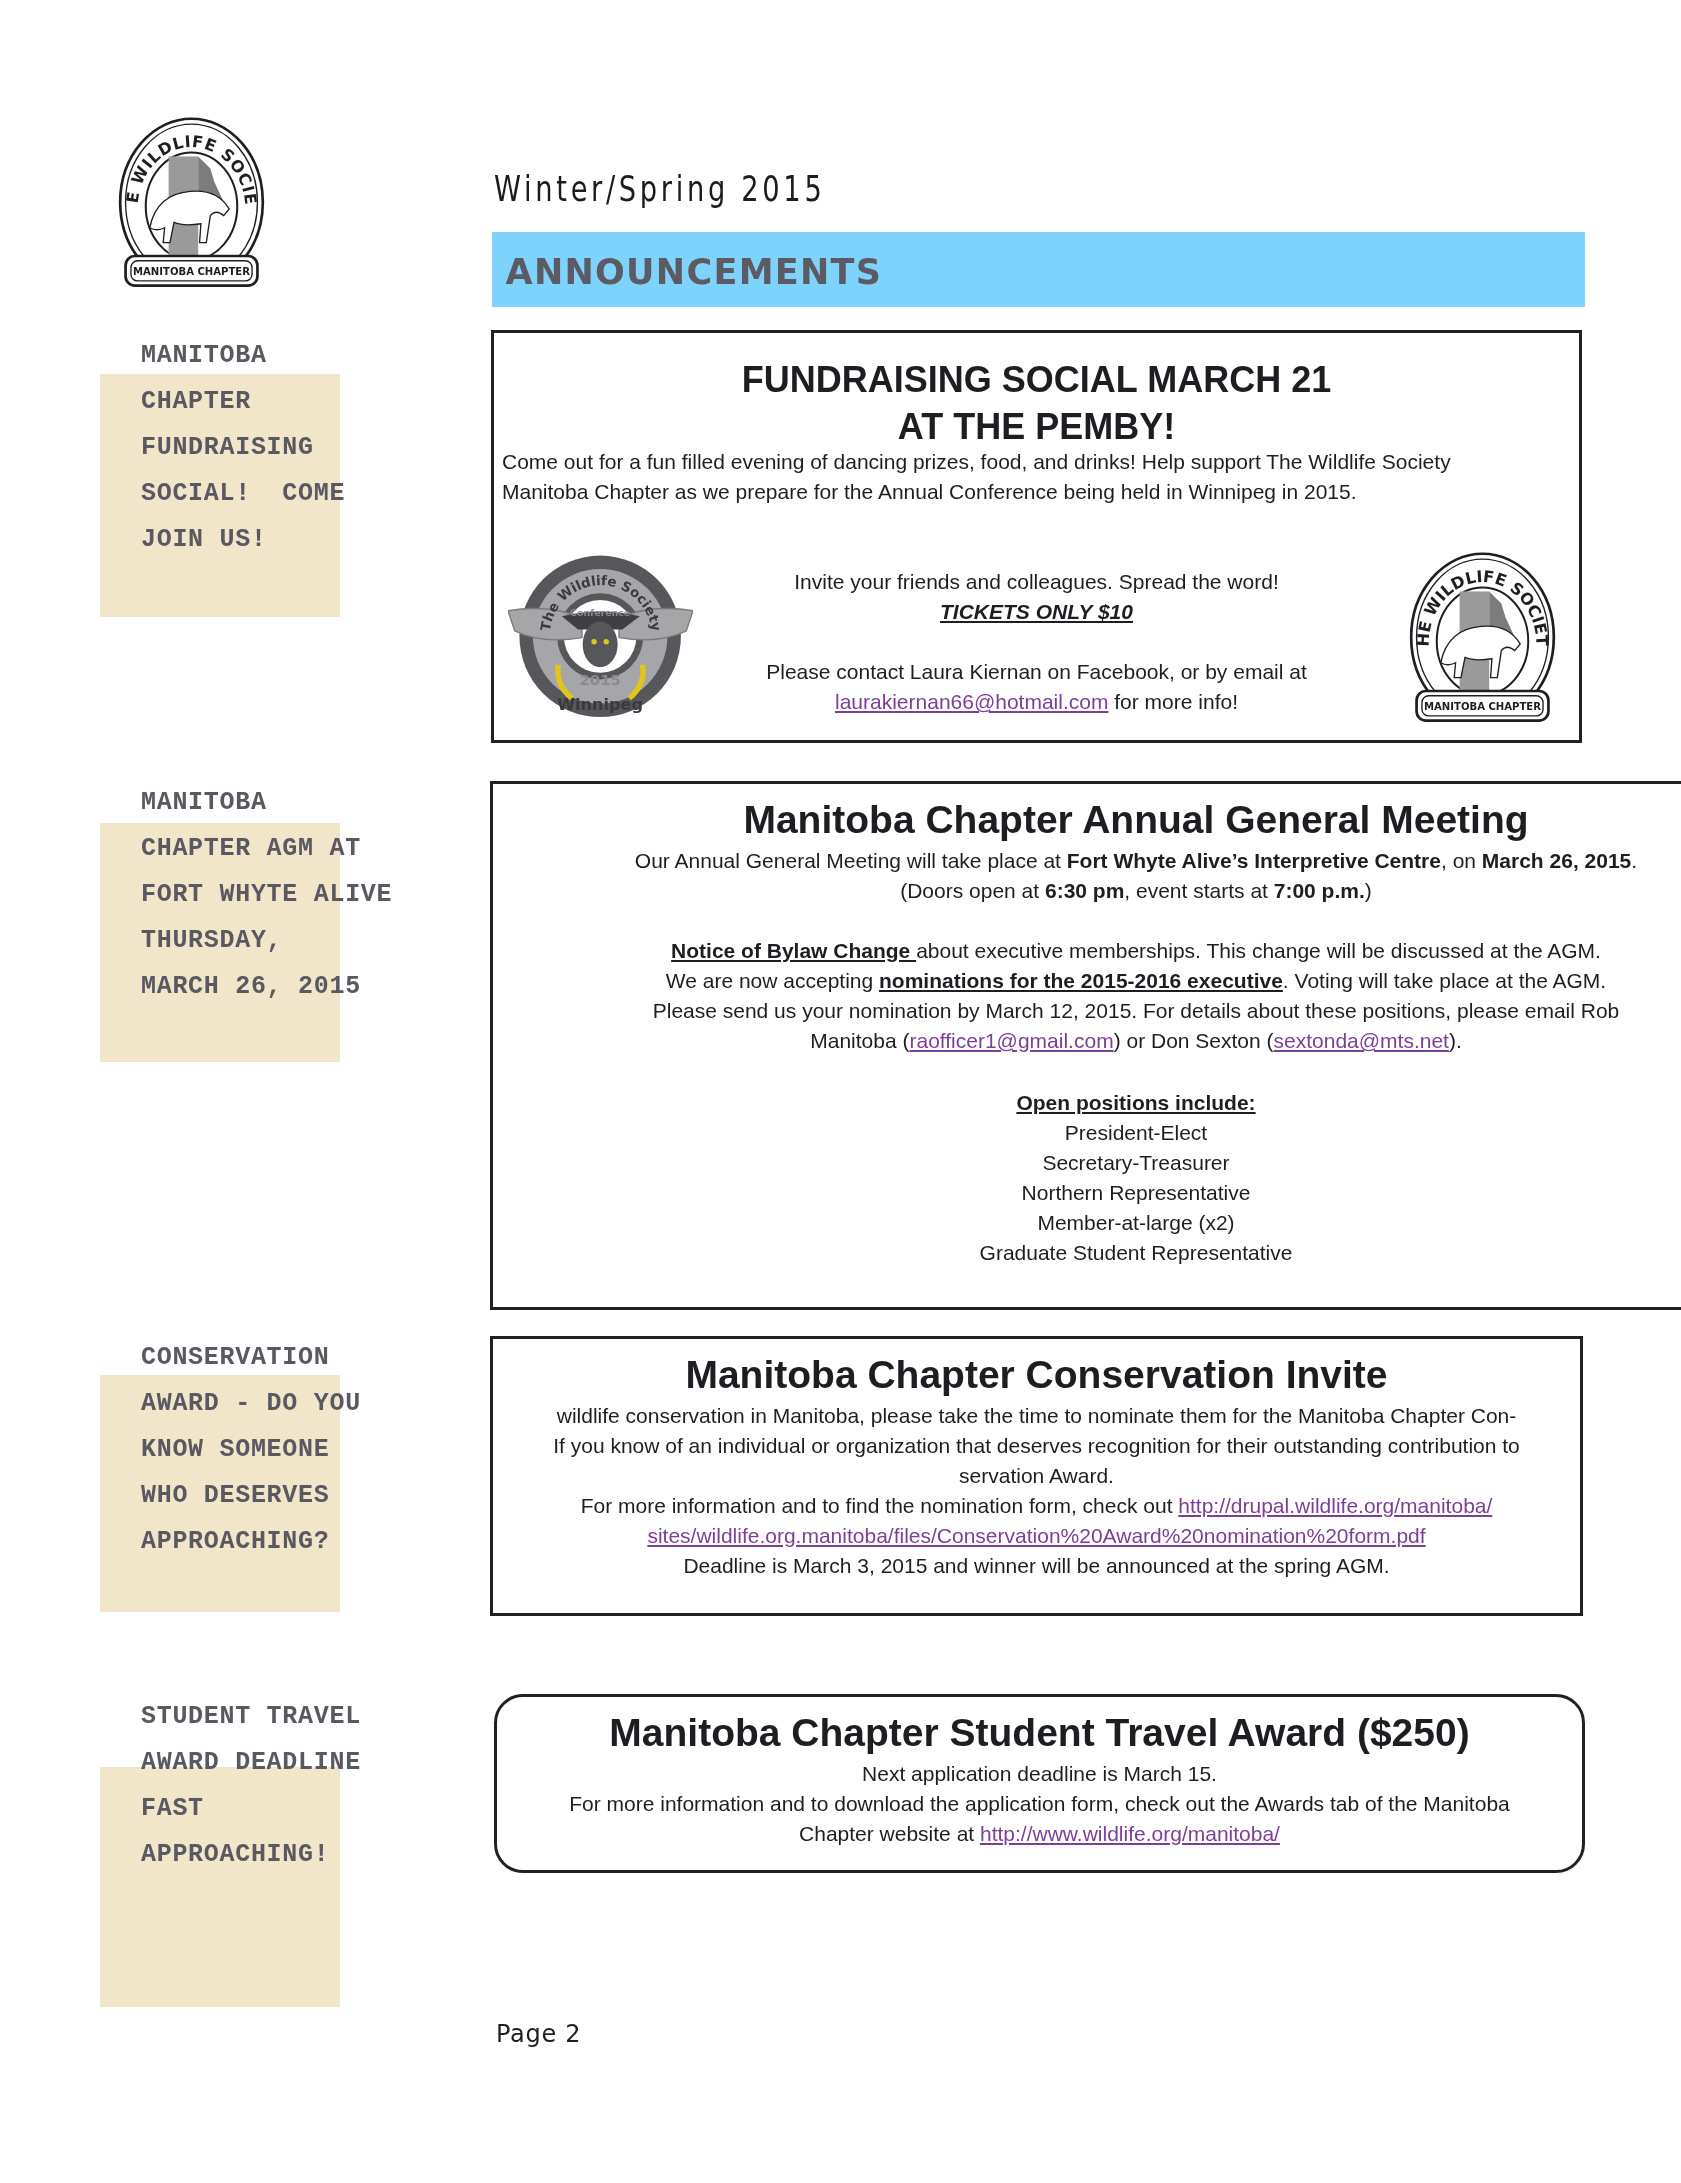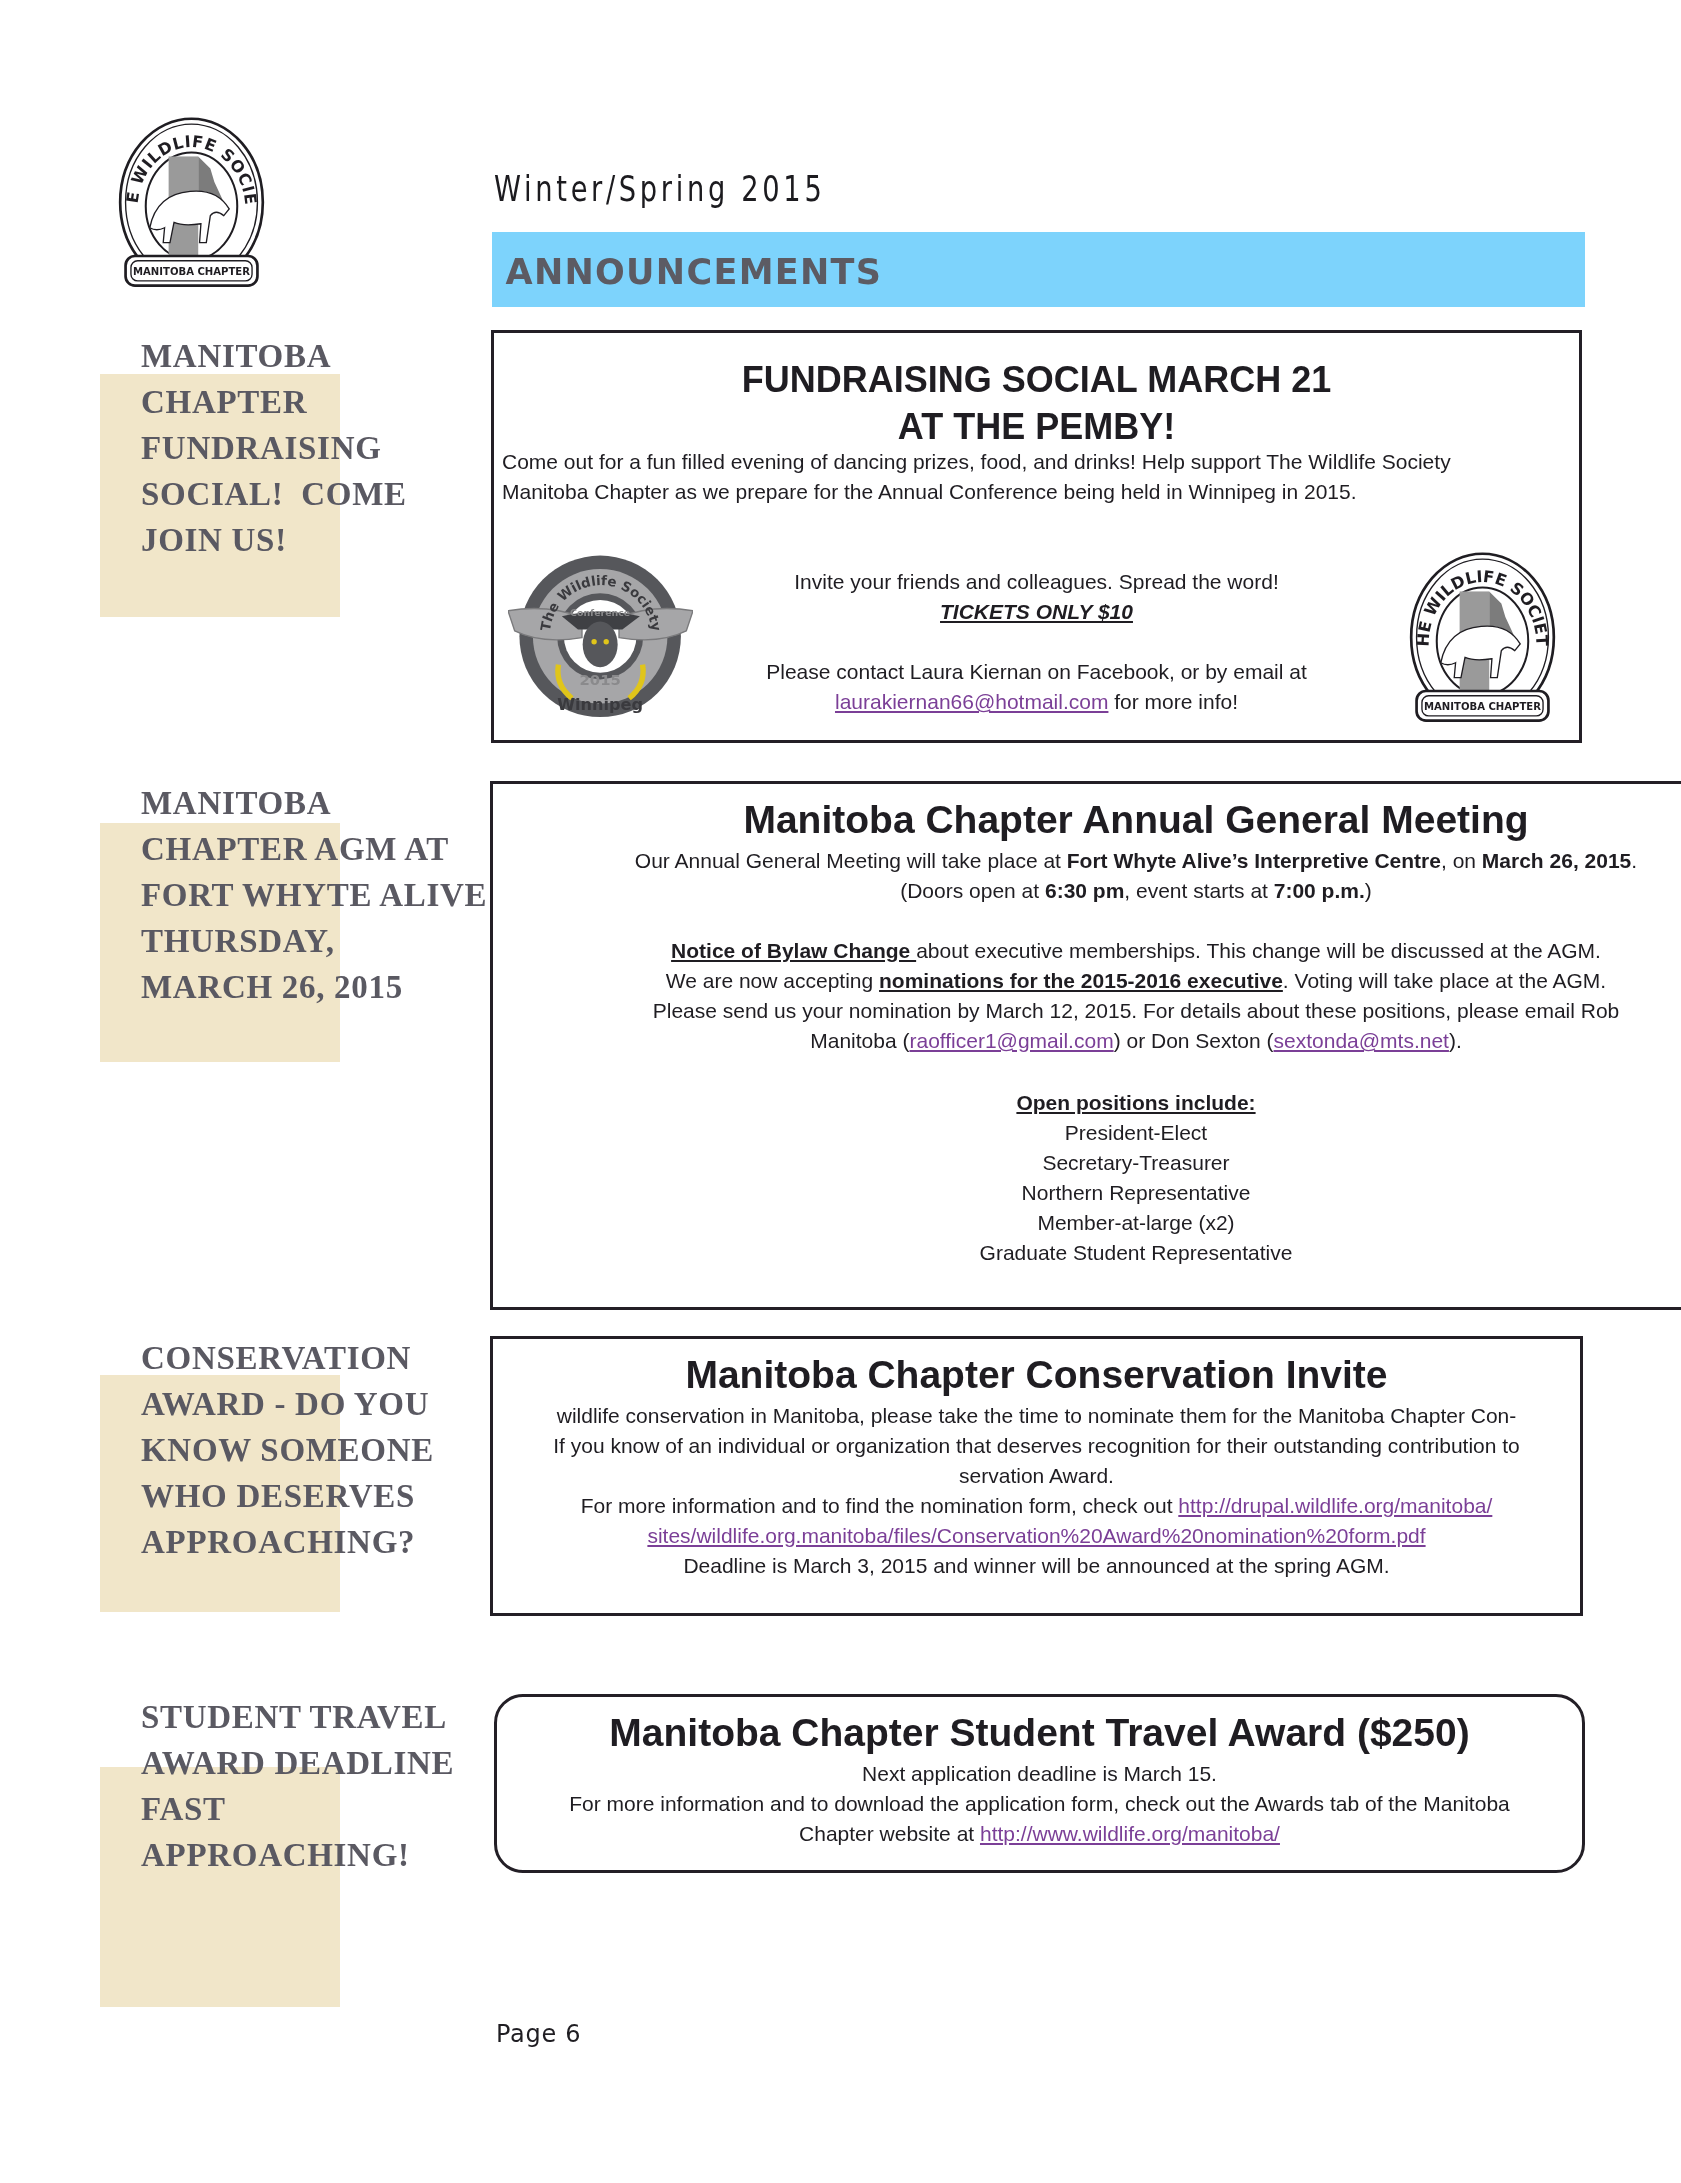--- a/index.html
+++ b/index.html
@@ -8,21 +8,21 @@
 
   .abs { position: absolute; }
 
   
   .issue-title { left: 494px; top: 169px; font-family: "DejaVu Sans", sans-serif; font-size: 35px; letter-spacing: 4.7px; color: #1c1b1f; transform: scaleX(0.78); transform-origin: left top; white-space: nowrap; }
   .section-bar { left: 492px; top: 232px; width: 1093px; height: 75px; background: #7dd3fc; }
   .section-bar span { position: absolute; left: 13.5px; top: 20px; font-family: "DejaVu Sans", sans-serif; font-weight: bold; font-size: 35px; color: #5c5b63; letter-spacing: 1.3px; }
 
   
   .side-bg { background: #f1e6c9; position: absolute; }
-  .side-text { position: absolute; left: 141px; font-family: Liberation Serif, serif; font-weight: bold; font-size: 33px; color: #5a5962; line-height: 46px; letter-spacing: 0.7px; white-space: nowrap; }
+  .side-text { position: absolute; left: 141px; font-family: Liberation Mono, monospace; font-weight: bold; font-size: 25px; color: #5a5962; line-height: 46px; letter-spacing: 0.7px; white-space: nowrap; }
   .side-text div { display: block; }
 
   
   .box { position: absolute; border: 3.4px solid #231f26; background: #fff; text-align: center; }
   .box-title { font-family: "Liberation Sans", sans-serif; font-weight: bold; color: #1f1d22; }
   .body-text { font-family: "Liberation Sans", sans-serif; font-size: 21px; line-height: 30px; color: #1f1d22; }
   .link { color: #7b3f97; text-decoration: underline; }
   .u { text-decoration: underline; }
   b { font-weight: bold; }
 
@@ -196,14 +196,14 @@
 
 <div class="box" style="left:494px; top:1694px; width:1091px; height:179px;border-radius:29px;">
   <div class="box-title" style="position:absolute; left:0; right:0; top:12px; font-size:39px; line-height:48px;">Manitoba Chapter Student Travel Award ($250)</div>
   <div class="body-text" style="position:absolute; left:5.4px; right:5.4px; top:62px;">
     <div>Next application deadline is March 15.</div>
     <div>For more information and to download the application form, check out the Awards tab of the Manitoba</div>
     <div><span>Chapter website at </span><a class="link">http://www.wildlife.org/manitoba/</a></div>
   </div>
 </div>
 
-<div class="abs footer">Page 6</div>
+<div class="abs footer">Page 2</div>
 
 
 </body></html>

